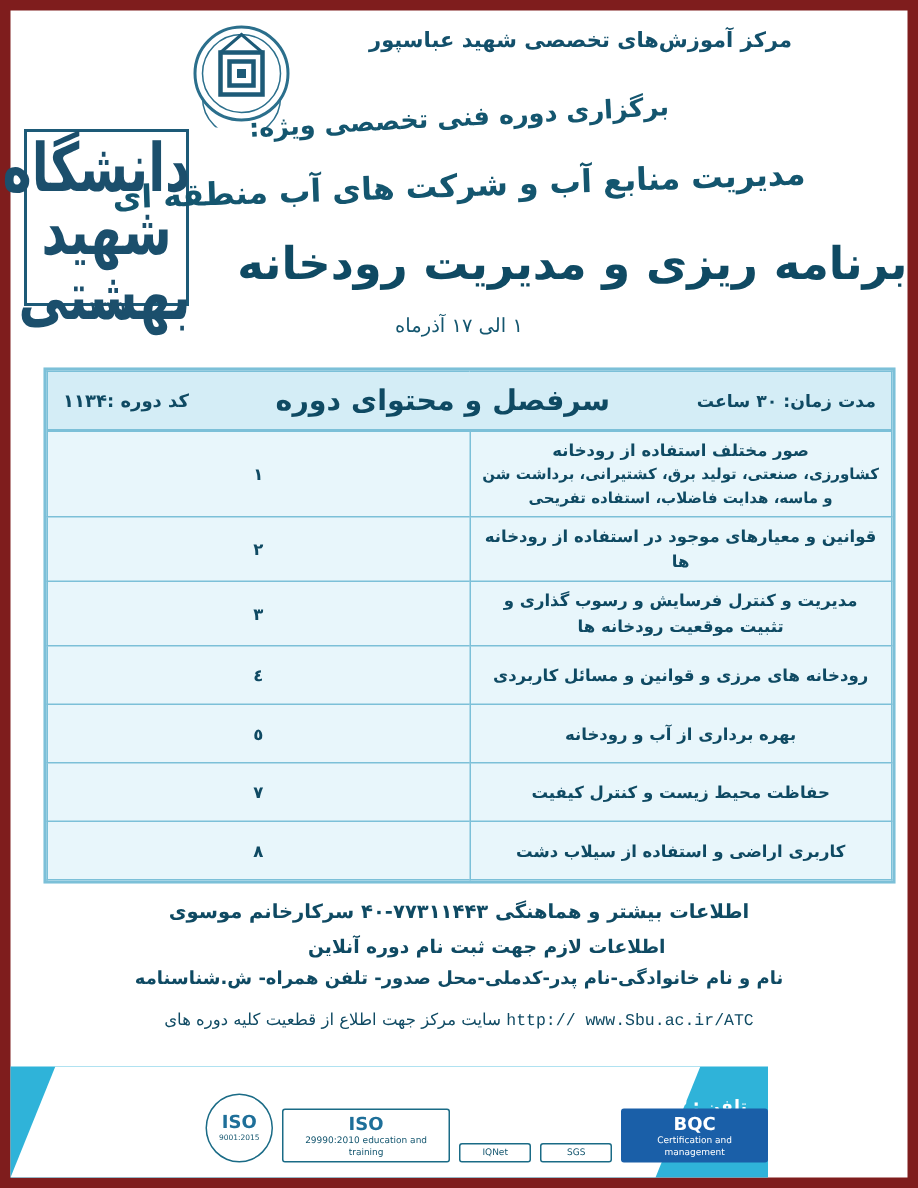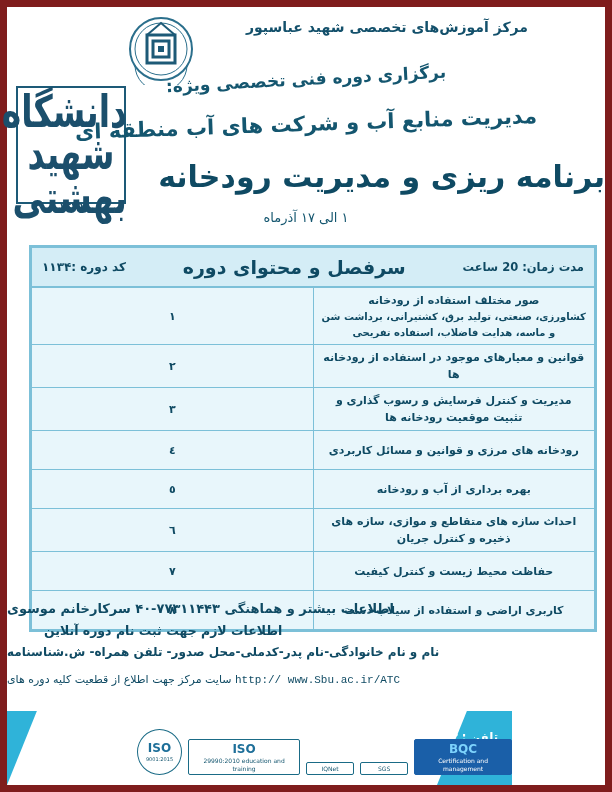--- a/index.html
+++ b/index.html
@@ -172,21 +172,21 @@
     display: block;
   }
   tr.r-tall td { height: 44px; }
   tr.r-normal td { height: 30px; }
 
   
   .info {
     position: absolute;
     top: 594px;
     left: 0; right: 0;
-    text-align: left;
+    text-align: center;
     direction: rtl;
     color: #0f4a63;
   }
   .info .l1 { font-size: 13px; font-weight: bold; margin-bottom: 7px; }
   .info .l2 { font-size: 12.5px; font-weight: bold; color: #0f4a63; margin-bottom: 7px; margin-left: 37px; }
   .info .l3 { font-size: 12px; font-weight: bold; margin-bottom: 14px; }
   .info .l4 { font-size: 11px; font-weight: normal; }
   .info .l4 .url { font-weight: normal; font-family: Liberation Mono, monospace; }
 
   
@@ -249,21 +249,21 @@
     height: 44px;
     display: flex;
     flex-direction: column;
     align-items: center;
     justify-content: center;
     min-width: 0;
     padding: 0;
     font-size: 5px;
   }
   .cert.bqc { background:#1a5fa8; color:#fff; border-color:#1a5fa8; }
-  .cert.bqc .big { color:#7dd3fc; }
+  .cert.bqc .big { color:#ffffff; }
 </style>
 </head>
 <body>
 
 <div class="page">
 
   <div class="header-title">مرکز آموزش‌های تخصصی شهید عباسپور</div>
 
   <div class="seal">
     <svg viewBox="0 0 72 72" width="72" height="72">
@@ -289,21 +289,21 @@
   <div class="head-line2">مدیریت منابع آب و شرکت های آب منطقه ای</div>
   <div class="head-line3">برنامه ریزی و مدیریت رودخانه</div>
   <div class="head-date">۱ الی ۱۷ آذرماه</div>
 
   <div class="table-wrap">
     <table class="course">
       <tbody>
         <tr class="header-row">
           <td colspan="2" style="padding:0;">
             <div class="hdr-inner">
-              <span class="hdr-duration">مدت زمان: 20 ساعت</span>
+              <span class="hdr-duration">مدت زمان: ۳۰ ساعت</span>
               <span class="hdr-center">سرفصل و محتوای دوره</span>
               <span class="hdr-code">کد دوره :۱۱۳۴</span>
             </div>
           </td>
         </tr>
 
         <tr class="r-tall">
           <td class="content">
             <span>صور مختلف استفاده از رودخانه</span>
             <span class="sub">کشاورزی، صنعتی، تولید برق، کشتیرانی، برداشت شن و ماسه، هدایت فاضلاب، استفاده تفریحی</span>
@@ -324,24 +324,20 @@
         <tr class="r-normal">
           <td class="content">رودخانه های مرزی و قوانین و مسائل کاربردی</td>
           <td class="num">٤</td>
         </tr>
 
         <tr class="r-normal">
           <td class="content">بهره برداری از آب و رودخانه</td>
           <td class="num">٥</td>
         </tr>
 
-        <tr class="r-normal">
-          <td class="content">احداث سازه های متقاطع و موازی، سازه های ذخیره و کنترل جریان</td>
-          <td class="num">٦</td>
-        </tr>
 
         <tr class="r-normal">
           <td class="content">حفاظت محیط زیست و کنترل کیفیت</td>
           <td class="num">٧</td>
         </tr>
 
         <tr class="r-normal">
           <td class="content">کاربری اراضی و استفاده از سیلاب دشت</td>
           <td class="num">٨</td>
         </tr>

